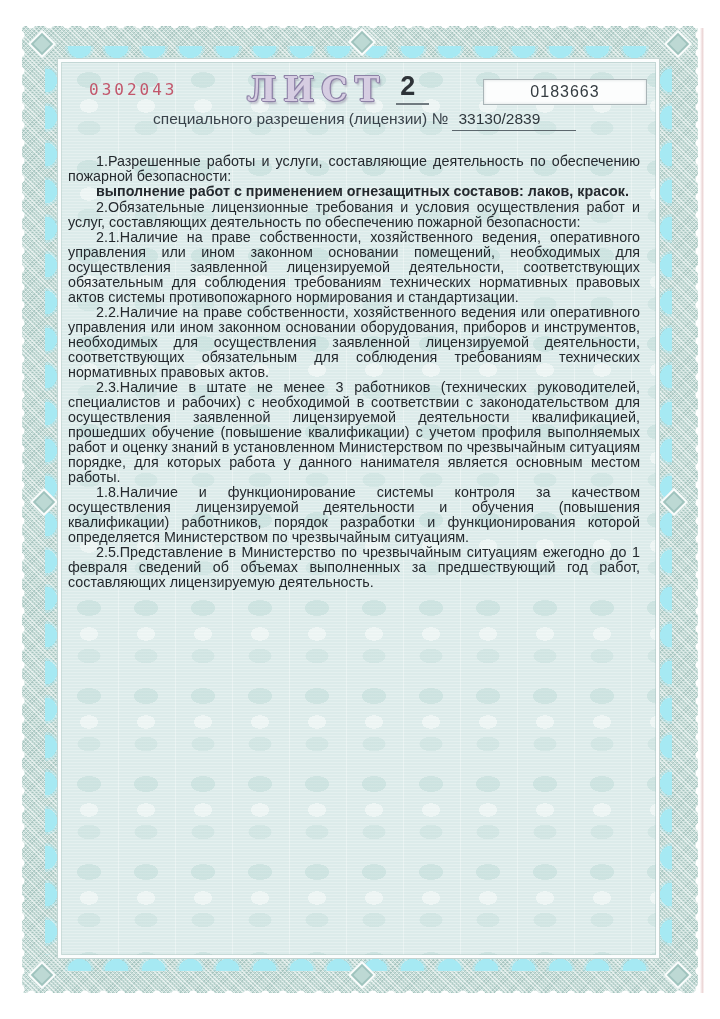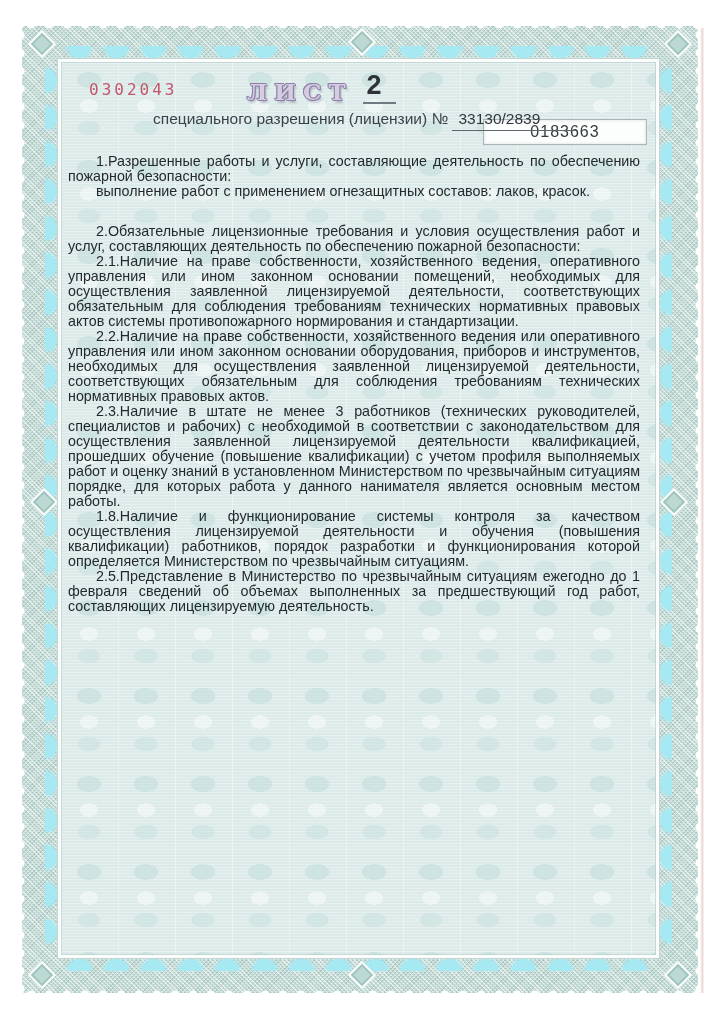--- a/index.html
+++ b/index.html
@@ -80,55 +80,55 @@
   }
   
   .red-serial{
     position:absolute;left:28px;top:18px;
     font-family:"DejaVu Sans Mono", monospace;
     font-size:16px;letter-spacing:3px;color:#c2566b;
   }
   .sheet-title{position:absolute;left:186px;top:8px;white-space:nowrap;}
   .sheet-word{
     font-family:"DejaVu Serif", serif;font-weight:bold;
-    font-size:23px;letter-spacing:7px;color:#d6cde2;
+    font-size:33px;letter-spacing:7px;color:#d6cde2;
     text-shadow:
       1px 0 0 #8d81a6,-1px 0 0 #8d81a6,0 1px 0 #8d81a6,0 -1px 0 #8d81a6,
       1px 1px 0 #8d81a6,-1px -1px 0 #8d81a6,2px 3px 2px rgba(125,115,145,.45);
   }
   .sheet-number{
     display:inline-block;margin-left:10px;
     font-size:27px;font-weight:bold;color:#2e3338;
     border-bottom:2px solid #6f7a80;padding:0 14px 1px 4px;
     vertical-align:6px;
   }
   .form-box{
     position:absolute;right:9px;top:17px;width:162px;height:24px;
     background:#fcfdfd;border:1px solid #a9b4b7;
     box-shadow:inset 0 0 3px rgba(140,160,160,.35);
-    display:flex;align-items:center;justify-content:center;margin-top:40px;
+    display:flex;align-items:center;justify-content:center;
   }
   .form-number{font-size:16px;color:#343c41;letter-spacing:1px;}
   .subtitle{
     position:absolute;left:92px;top:48px;white-space:nowrap;
     font-size:15.5px;color:#39424a;text-align:center;
   }
   .license-number{
     display:inline-block;border-bottom:1.5px solid #5c676d;
     padding:0 36px 2px 6px;color:#2f373d;
   }
   
   .body-text{
     position:absolute;left:7px;right:16px;top:92px;
     font-size:14.3px;line-height:15px;color:#24292e;
     text-align:justify;
   }
   .body-text p{margin:0;text-indent:28px;}
-  .body-text p.gap-before{margin-top:25px;}
-  .body-text p.bold{font-weight:normal;}
+  .body-text p.gap-before{margin-top:1px;}
+  .body-text p.bold{font-weight:bold;}
 </style>
 </head>
 <body>
 
 <div class="page">
 
   <div class="band"></div>
   <div class="wave top"></div>
   <div class="wave bottom"></div>
   <div class="wave left"></div>

